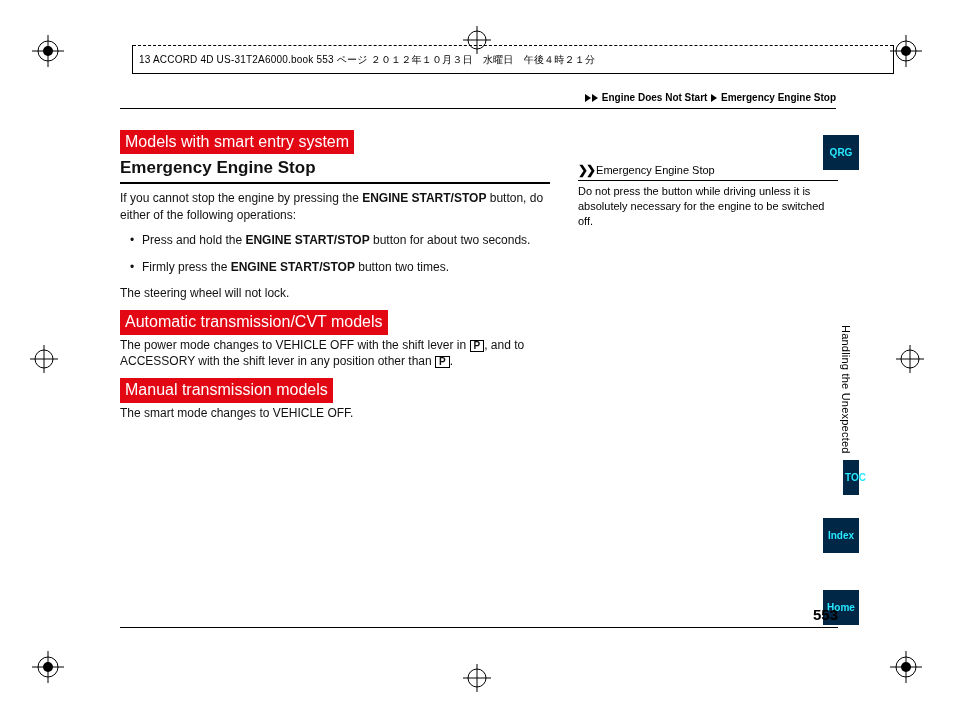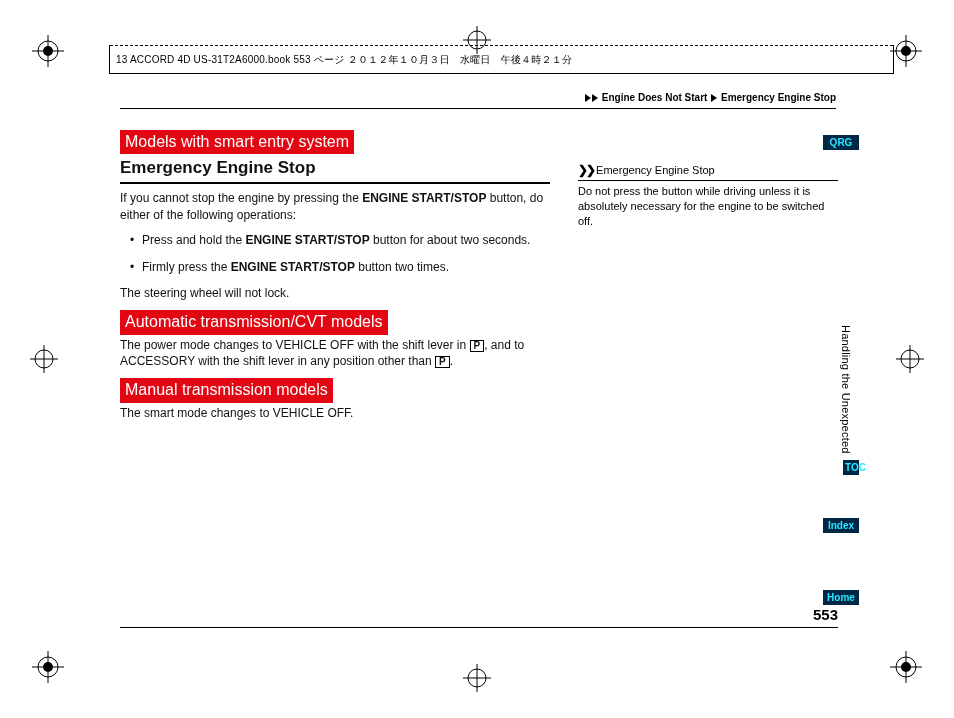--- a/index.html
+++ b/index.html
@@ -12,21 +12,21 @@
 .reg.tl { left: 32px; top: 35px; }
 .reg.tr { right: 32px; top: 35px; }
 .reg.bl { left: 32px; bottom: 35px; }
 .reg.br { right: 32px; bottom: 35px; }
 .reg.ml { left: 28px; top: 50%; transform: translateY(-50%); }
 .reg.mr { right: 28px; top: 50%; transform: translateY(-50%); }
 .reg.mt { left: 50%; top: 24px; transform: translateX(-50%); }
 .reg.mb { left: 50%; bottom: 24px; transform: translateX(-50%); }
 
 
-.book-line { position:absolute; left:109px; right:60px; top:45px; padding:8px 6px 6px 6px; border:1px solid #000; border-top:none; font-size:10px; font-family: "MS PGothic", sans-serif; letter-spacing:0.02em; }
+.book-line { position:absolute; left:132px; right:60px; top:45px; padding:8px 6px 6px 6px; border:1px solid #000; border-top:none; font-size:10px; font-family: "MS PGothic", sans-serif; letter-spacing:0.02em; }
 .book-line .dash { border-top:1px dashed #000; position:absolute; left:0; right:0; top:0; height:0; }
 
 
 .crumb { position:absolute; right:118px; top:92px; font-size:10px; font-weight:bold;text-align:right; }
 .crumb .tri { display:inline-block; width:0; height:0; border-top:4px solid transparent; border-bottom:4px solid transparent; border-left:6px solid #000; margin-right:1px; vertical-align:middle; }
 .crumb-line { position:absolute; left:120px; right:118px; top:108px; border-top:1px solid #000; }
 
 
 .main { position:absolute; left:120px; top:130px; width:430px; font-size:12px; line-height:1.4; color:#111; }
 .right { position:absolute; left:578px; top:162px; width:260px; font-size:11px; line-height:1.35; }
@@ -38,21 +38,21 @@
 .main ul li { margin-bottom:10px; position:relative; padding-left:12px; }
 .main ul li::before { content:"•"; position:absolute; left:0; }
 .key { display:inline-block; border:1px solid #000; font-size:10px; line-height:1; padding:0 3px 0 3px; vertical-align:0; font-weight:bold; }
 
 .right .hline { border-top:1px solid #000; margin-top:2px; margin-bottom:3px; }
 .right .rhead { font-size:11px; }
 .right .rhead .chev { font-weight:bold; letter-spacing:-2px; margin-right:2px; font-size:12px; }
 
 
 .sidebar { position:absolute; right:95px; top:135px; width:36px; }
-.tab { background:#002846; color:#29e7ff; font-size:10px; font-weight:bold; text-align:center; padding:2px 2px; margin-bottom:10px; }
+.tab { background:#002846; color:#29e7ff; font-size:10px; font-weight:bold; text-align:center; padding:12px 2px; margin-bottom:10px; }
 .tab.toc { position:absolute; right:95px; top:460px; width:16px; }
 .tab.index { position:absolute; right:95px; top:518px; width:36px; }
 .tab.home { position:absolute; right:95px; top:590px; width:36px; }
 
 
 .vlabel { position:absolute; right:102px; top:325px; font-size:11px; writing-mode:vertical-rl; text-orientation:mixed; letter-spacing:0.02em; }
 
 
 .pageno { position:absolute; right:116px; bottom:95px; font-size:15px; font-weight:bold; }
 .pageno-line { position:absolute; left:120px; right:116px; bottom:90px; border-top:1px solid #000; }

